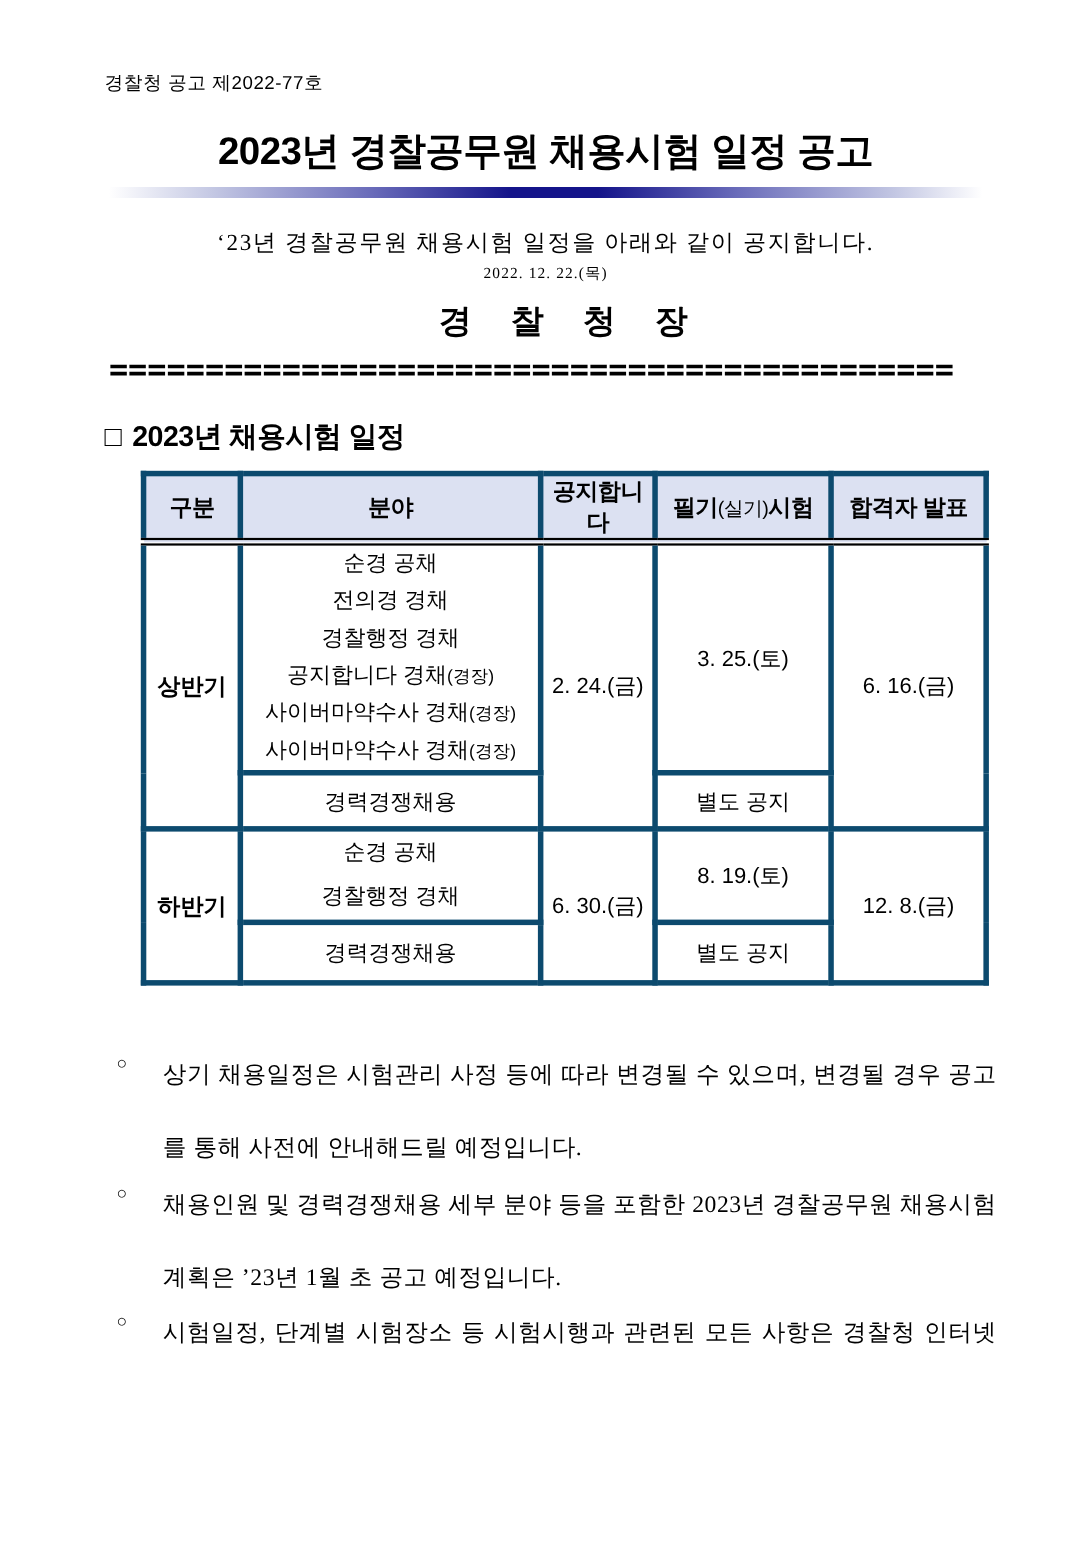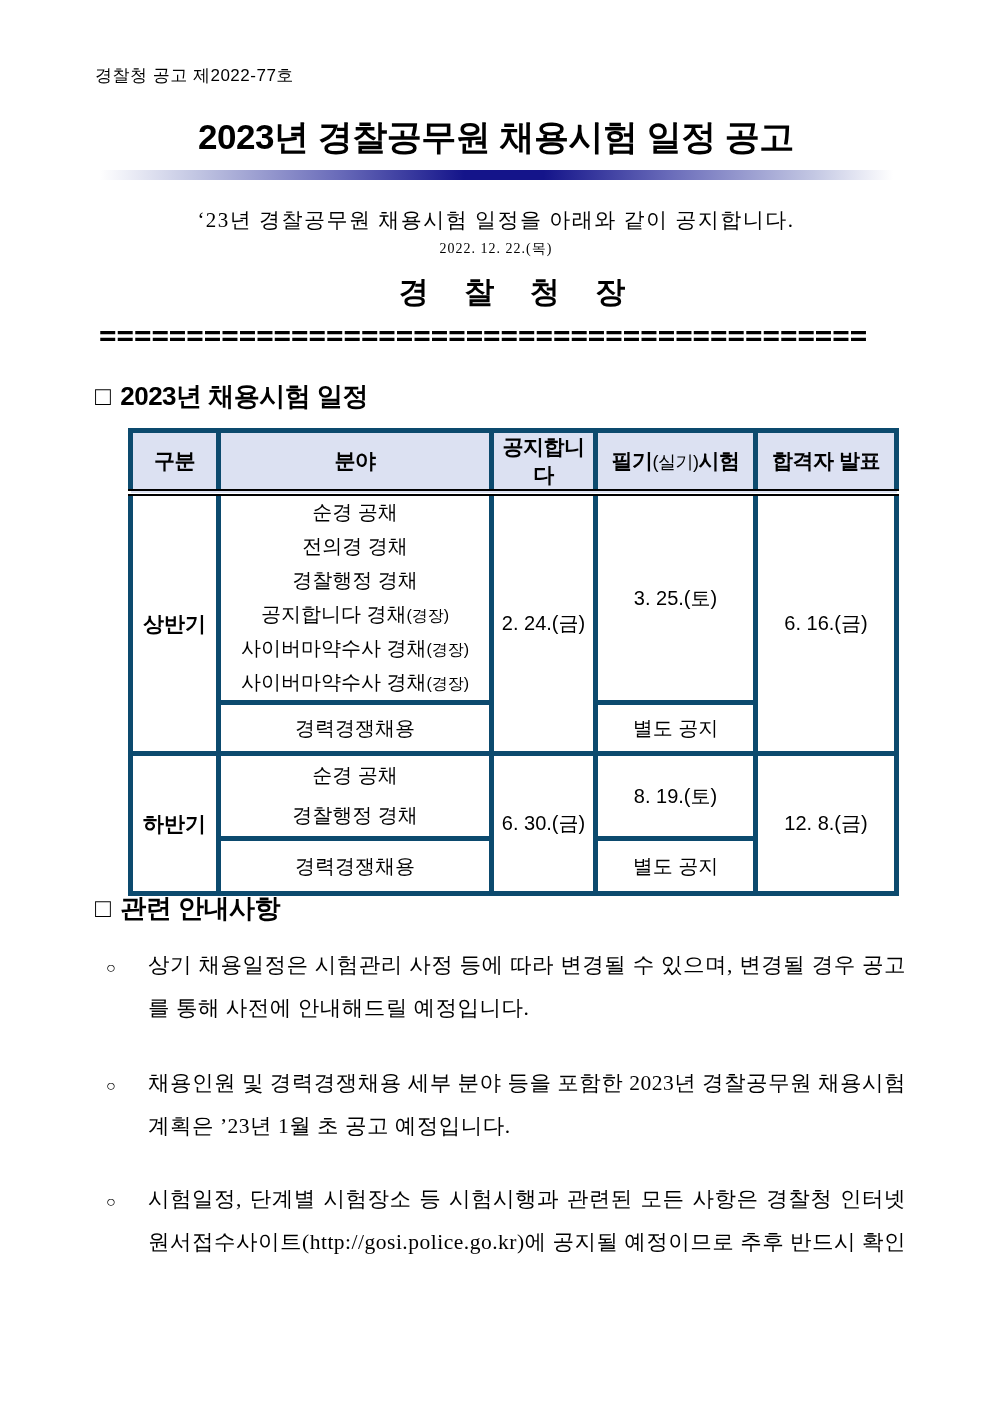--- a/index.html
+++ b/index.html
@@ -57,21 +57,21 @@
   .row-career-1 td { height:46px; }
   .row-fields-2 td { height:78px; }
   .row-fields-2 .field-line { line-height:38px; }
   .row-career-2 td { height:50px; }
   .sect-sep td, .sect-sep th { border-top:4px solid #000; }
 
   .bullet { left:106px; width:800px; display:flex; align-items:flex-start; }
   .bullet .marker { flex:0 0 42px; font-size:16px; line-height:47px; font-family:"Liberation Serif","DejaVu Serif",serif; }
   .bullet .btext {
     flex:1; font-family:"Liberation Serif","DejaVu Serif",serif;
-    font-size:21.5px; line-height:43px; text-align:justify; letter-spacing:0.5px;
+    font-size:21.5px; line-height:66px; text-align:justify; letter-spacing:0.5px;
   }
   .b1 { top:944px; }
   .b2 { top:1062px; }
   .b3 { top:1178px; }
 </style>
 </head>
 <body>
 
 <div class="page">
 
@@ -138,23 +138,20 @@
           <td rowspan="2">12. 8.(금)</td>
         </tr>
         <tr class="row-career-2">
           <td>경력경쟁채용</td>
           <td>별도 공지</td>
         </tr>
       </tbody>
     </table>
   </div>
 
-  <div class="abs sec-heading sec2">
-    <span class="sq">□</span><span>관련 안내사항</span>
-  </div>
 
   <div class="abs bullet b1">
     <span class="marker">○</span>
     <span class="btext">상기 채용일정은 시험관리 사정 등에 따라 변경될 수 있으며, 변경될 경우 공고를 통해 사전에 안내해드릴 예정입니다.</span>
   </div>
   <div class="abs bullet b2">
     <span class="marker">○</span>
     <span class="btext">채용인원 및 경력경쟁채용 세부 분야 등을 포함한 2023년 경찰공무원 채용시험 계획은 ’23년 1월 초 공고 예정입니다.</span>
   </div>
   <div class="abs bullet b3">

